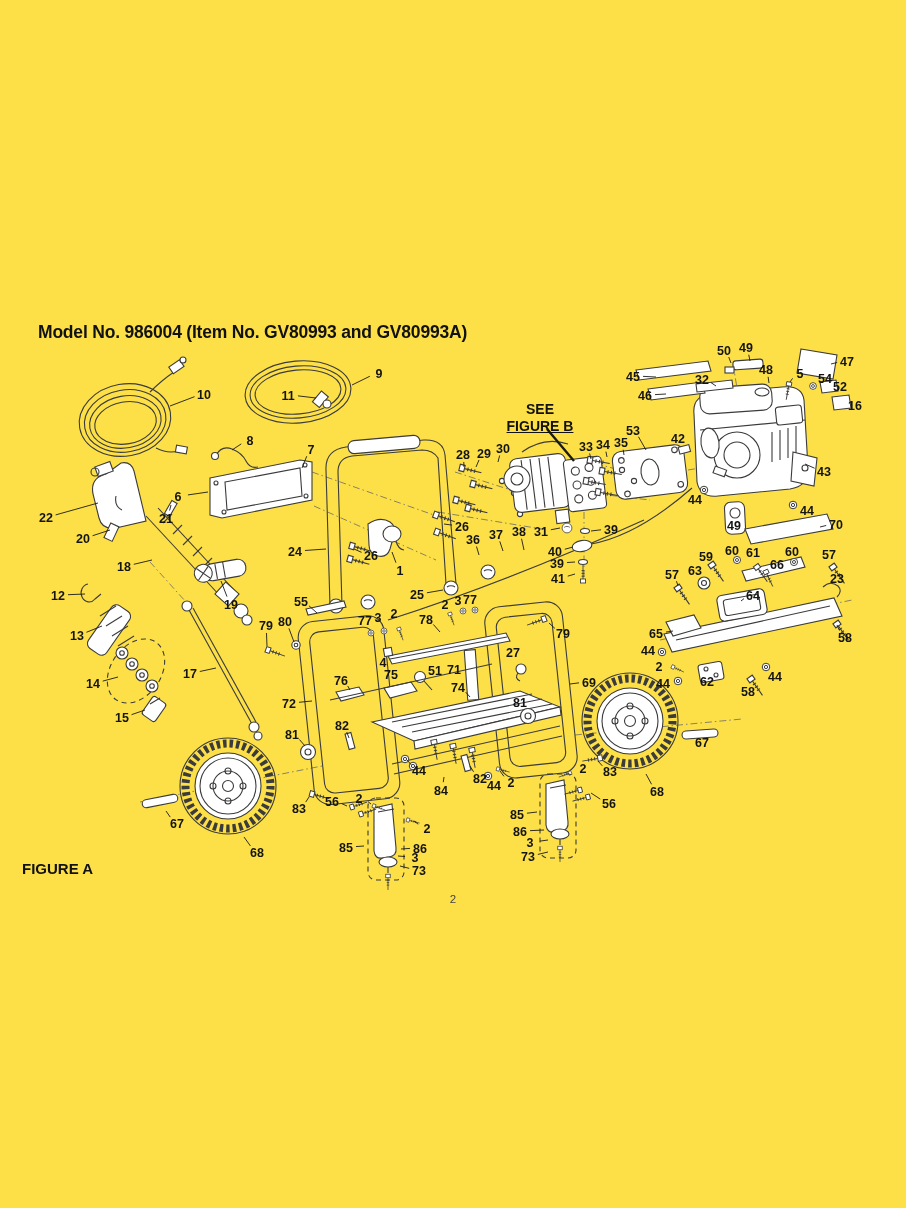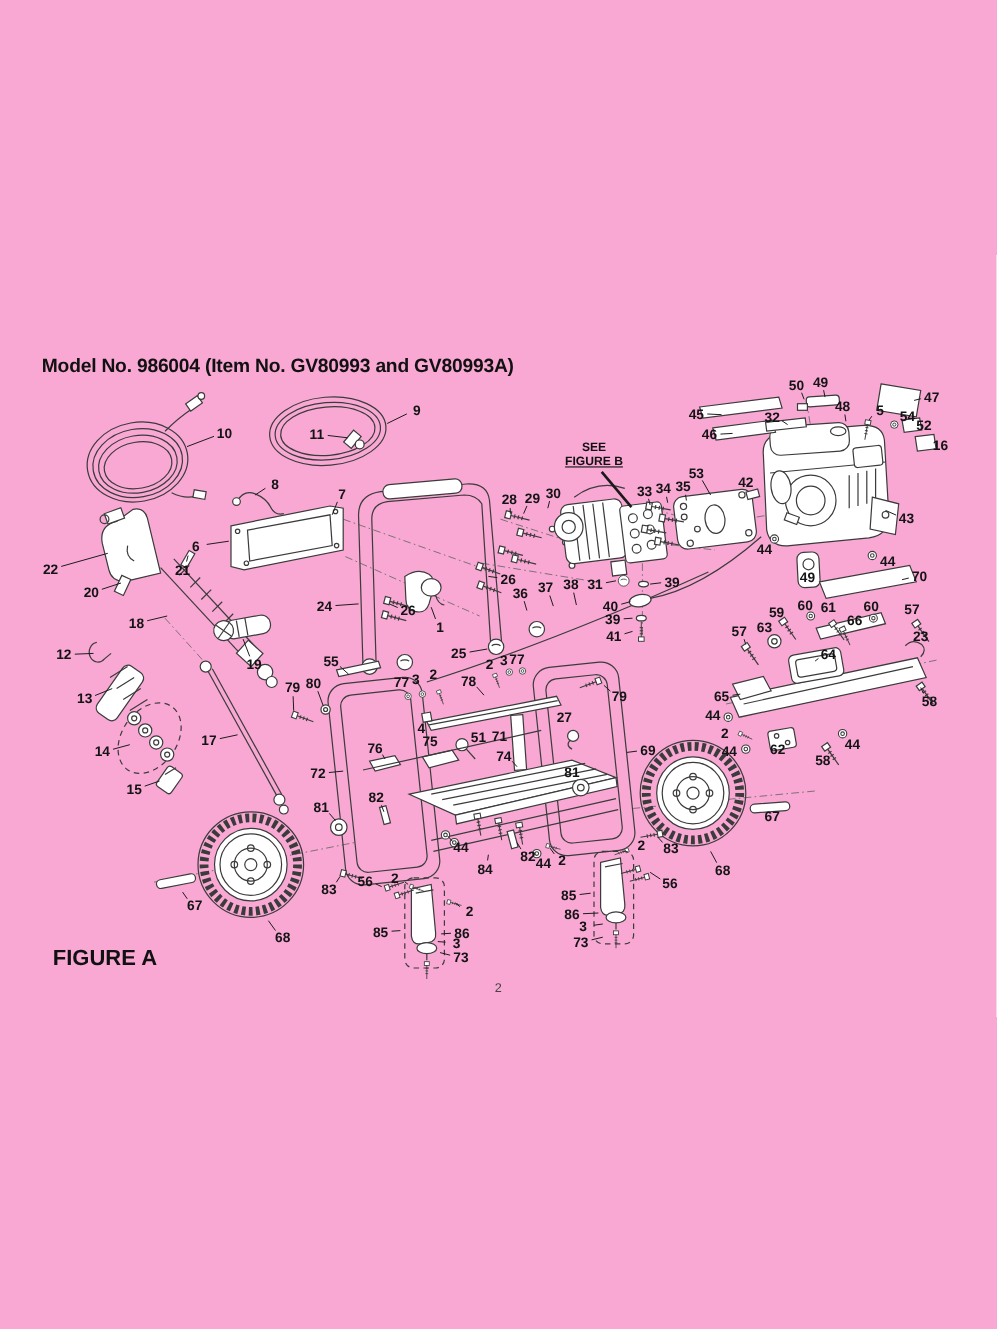--- a/index.html
+++ b/index.html
@@ -1,22 +1,22 @@
 <!DOCTYPE html>
 <html><head>
 <meta charset="utf-8">
 <style>
   html,body{margin:0;padding:0;background:#fff;}
-  .page{position:relative;width:906px;height:1208px;background:#f9a8d4;overflow:hidden;
+  .page{position:relative;width:906px;height:1208px;background:#fde047;overflow:hidden;
         font-family:"Liberation Sans","DejaVu Sans",sans-serif;color:#111;}
   .title{position:absolute;left:38px;top:310px;font-size:17.5px;font-weight:bold;letter-spacing:-0.2px;white-space:nowrap;}
-  .figure-caption{position:absolute;left:48px;top:860px;font-size:20px;font-weight:bold;}
+  .figure-caption{position:absolute;left:22px;top:860px;font-size:15px;font-weight:bold;}
   .page-number{position:absolute;left:444px;top:893px;width:18px;text-align:center;font-size:11.5px;color:#444;}
   .see-note{position:absolute;left:498px;top:401px;width:84px;text-align:center;
-            font-size:11px;font-weight:bold;line-height:1.22;color:#111;}
+            font-size:14px;font-weight:bold;line-height:1.22;color:#111;}
   .see-note .l2{text-decoration:underline;text-align:center;}
   svg.art{position:absolute;left:0;top:0;}
   svg.art .ln{stroke:#3b3b3b;stroke-width:1.1;fill:none;}
   svg.art .fw{stroke:#3b3b3b;stroke-width:1.1;fill:#fff;}
   svg.art .cl{stroke:#6a6a6a;stroke-width:0.8;fill:none;stroke-dasharray:7 3 1.5 3;}
   svg.art .dash{stroke:#3b3b3b;stroke-width:1.1;fill:none;stroke-dasharray:5 4;}
   svg.art .tread{stroke:#3b3b3b;stroke-width:8;fill:none;stroke-dasharray:3.5 3;}
   #callout-layer text{font-family:"Liberation Sans","DejaVu Sans",sans-serif;
             font-size:12.5px;font-weight:bold;fill:#141414;text-anchor:middle;}
 </style>

